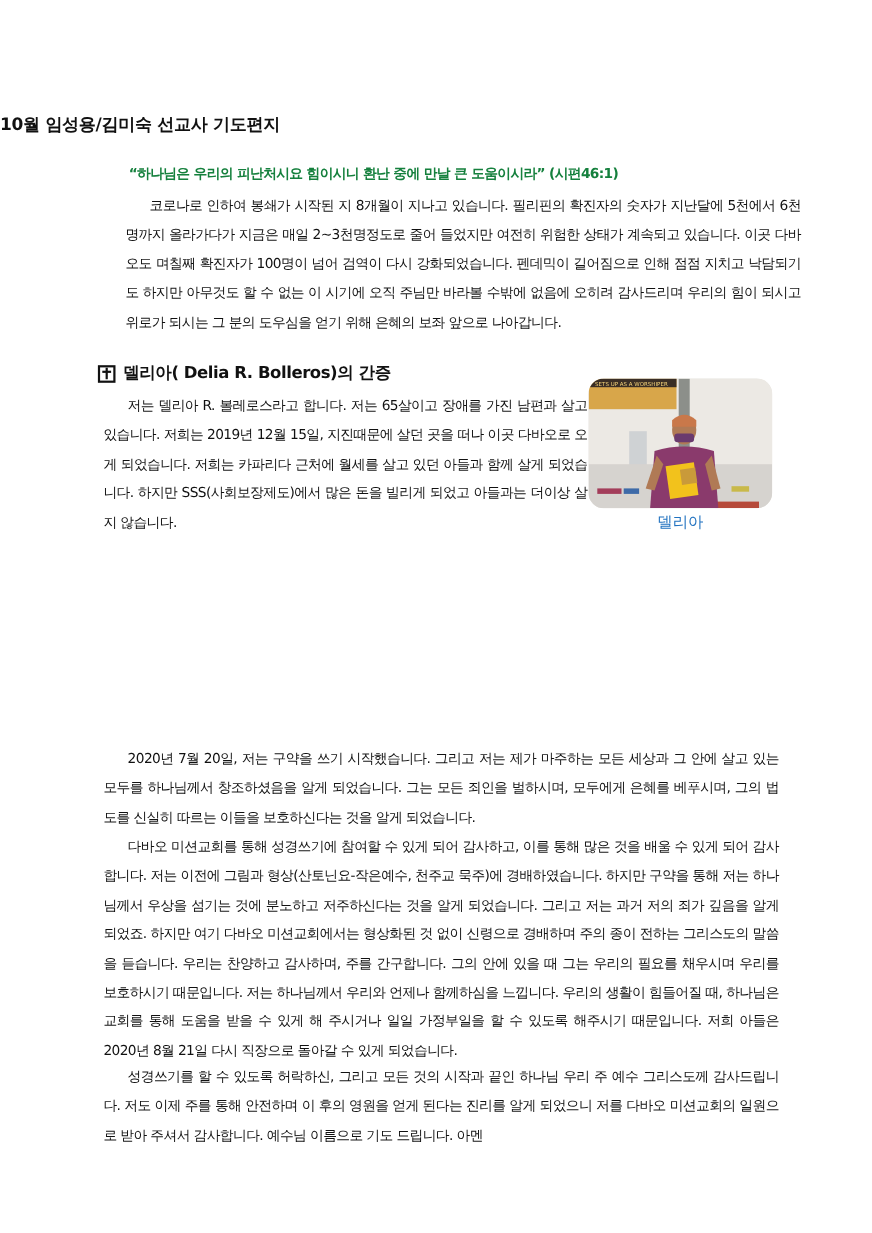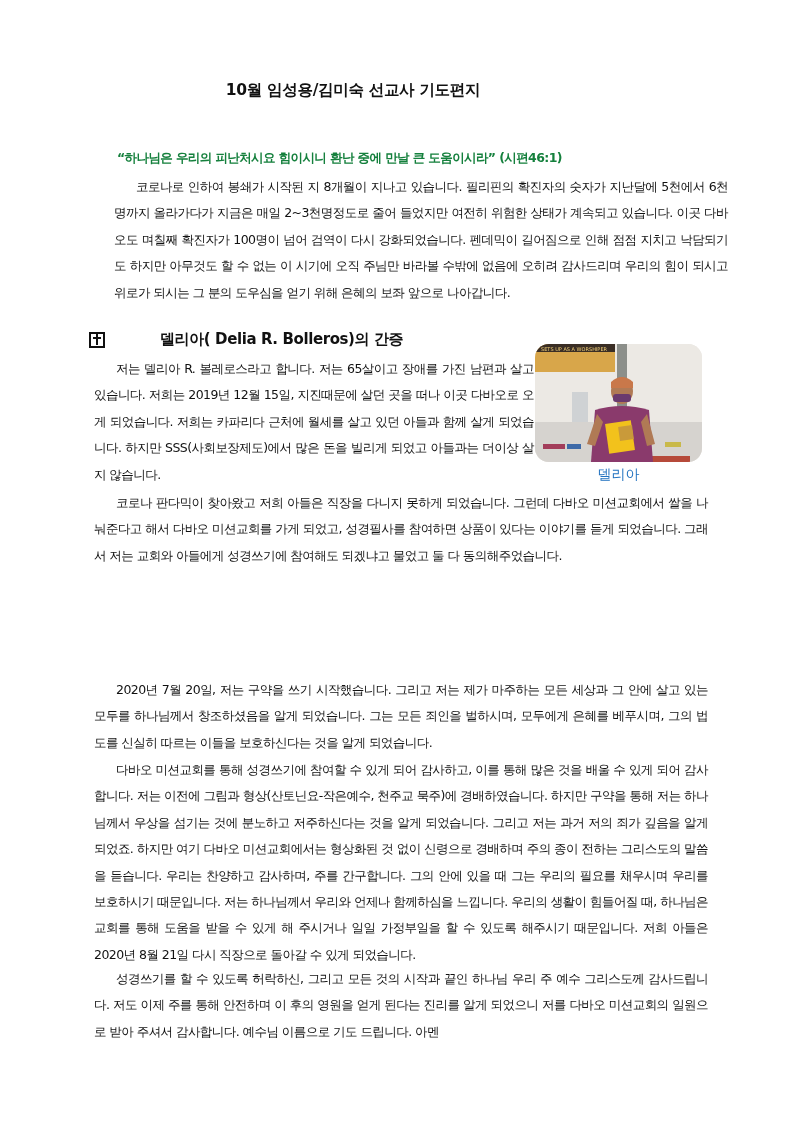--- a/index.html
+++ b/index.html
@@ -1,27 +1,27 @@
 <!DOCTYPE html>
 <html><head>
 <meta charset="utf-8">
 <style>
   html, body { margin: 0; padding: 0; background: #ffffff; }
   body { width: 793px; height: 1121px; position: relative; overflow: hidden;
          font-family: "DejaVu Sans", "Liberation Sans", sans-serif; color: #111; }
   .page { position: absolute; left: 0; top: 0; width: 793px; height: 1121px; }
-  .title { position: absolute; left: 0; width: 706px; top: 80px; text-align: center;
+  .title { position: absolute; left: 0; width: 706px; top: 103px; 
            font-size: 15.5px; font-weight: bold; letter-spacing: -0.3px; }
   .verse { position: absolute; left: 117px; top: 150px; font-size: 12.5px; font-weight: bold;
            color: #15803d; letter-spacing: -0.6px; white-space: nowrap; }
   .para { position: absolute; left: 94px; width: 614px; font-size: 12.5px; line-height: 26.4px;
           letter-spacing: -0.55px; text-align: justify; text-align-last: left; }
   .para .indent { display: inline-block; width: 22px; }
   .section-head { position: absolute; left: 89px; top: 330px; display: flex; align-items: center;
-                  font-size: 15px; font-weight: bold; letter-spacing: -0.4px; gap: 48px; }
+                  font-size: 15px; font-weight: bold; letter-spacing: -0.4px; }
   .cross-box { width: 16px; height: 16px; border: 2px solid #111; box-sizing: border-box;
                display: flex; align-items: center; justify-content: center; margin-right: 7px; }
   .photo { position: absolute; left: 535px; top: 344px; width: 167px; height: 118px;
            border-radius: 14px; overflow: hidden; background: #e9e6e1; }
   .caption { position: absolute; left: 535px; top: 466px; width: 167px; text-align: center;
              font-size: 14px; font-weight: normal; color: #2172c0; }
 </style>
 </head>
 <body>
 
@@ -63,21 +63,20 @@
       <path d="M62 70 L52 100 L60 102 L68 78 Z" fill="#b07a55"></path>
       <path d="M112 70 L120 100 L112 102 L106 78 Z" fill="#b07a55"></path>
       <rect x="72" y="78" width="26" height="30" fill="#f2c21c" transform="rotate(-8 85 93)"></rect>
       <rect x="84" y="82" width="14" height="14" fill="#c99a3a" transform="rotate(-8 91 89)"></rect>
     </svg>
   </div>
   <div class="caption">델리아</div>
 
   <div class="para" style="top:356px; width:440px;"><span class="indent"></span><span>저는 델리아 R. 볼레로스라고 합니다. 저는 65살이고 장애를 가진 남편과 살고 있습니다. 저희는 2019년 12월 15일, 지진때문에 살던 곳을 떠나 이곳 다바오로 오게 되었습니다. 저희는 카파리다 근처에 월세를 살고 있던 아들과 함께 살게 되었습니다. 하지만 SSS(사회보장제도)에서 많은 돈을 빌리게 되었고 아들과는 더이상 살지 않습니다.</span></div>
 
-  <div class="para" style="top:490px;"><span class="indent"></span><span>코로나 판다믹이 찾아왔고 저희 아들은 직장을 다니지 못하게 되었습니다. 그런데 다바오 미션교회에서 쌀을 나눠준다고 해서 다바오 미션교회를 가게 되었고, 성경필사를 참여하면 상품이 있다는 이야기를 듣게 되었습니다. 그래서 저는 교회와 아들에게 성경쓰기에 참여해도 되겠냐고 물었고 둘 다 동의해주었습니다.</span></div>
 
 
   <div class="para" style="top:677px;"><span class="indent"></span><span>2020년 7월 20일, 저는 구약을 쓰기 시작했습니다. 그리고 저는 제가 마주하는 모든 세상과 그 안에 살고 있는 모두를 하나님께서 창조하셨음을 알게 되었습니다. 그는 모든 죄인을 벌하시며, 모두에게 은혜를 베푸시며, 그의 법도를 신실히 따르는 이들을 보호하신다는 것을 알게 되었습니다.</span></div>
 
   <div class="para" style="top:757px;"><span class="indent"></span><span>다바오 미션교회를 통해 성경쓰기에 참여할 수 있게 되어 감사하고, 이를 통해 많은 것을 배울 수 있게 되어 감사합니다. 저는 이전에 그림과 형상(산토닌요-작은예수, 천주교 묵주)에 경배하였습니다. 하지만 구약을 통해 저는 하나님께서 우상을 섬기는 것에 분노하고 저주하신다는 것을 알게 되었습니다. 그리고 저는 과거 저의 죄가 깊음을 알게 되었죠. 하지만 여기 다바오 미션교회에서는 형상화된 것 없이 신령으로 경배하며 주의 종이 전하는 그리스도의 말씀을 듣습니다. 우리는 찬양하고 감사하며, 주를 간구합니다. 그의 안에 있을 때 그는 우리의 필요를 채우시며 우리를 보호하시기 때문입니다.  저는 하나님께서 우리와 언제나 함께하심을 느낍니다. 우리의 생활이 힘들어질 때, 하나님은 교회를 통해 도움을 받을 수 있게 해 주시거나 일일 가정부일을 할 수 있도록 해주시기 때문입니다. 저희 아들은 2020년 8월 21일 다시 직장으로 돌아갈 수 있게 되었습니다.</span></div>
 
   <div class="para" style="top:966px;"><span class="indent"></span><span>성경쓰기를 할 수 있도록 허락하신, 그리고 모든 것의 시작과 끝인 하나님 우리 주 예수 그리스도께 감사드립니다. 저도 이제 주를 통해 안전하며 이 후의 영원을 얻게 된다는 진리를 알게 되었으니 저를 다바오 미션교회의 일원으로 받아 주셔서 감사합니다. 예수님 이름으로 기도 드립니다. 아멘</span></div>
 
 </div>
 

